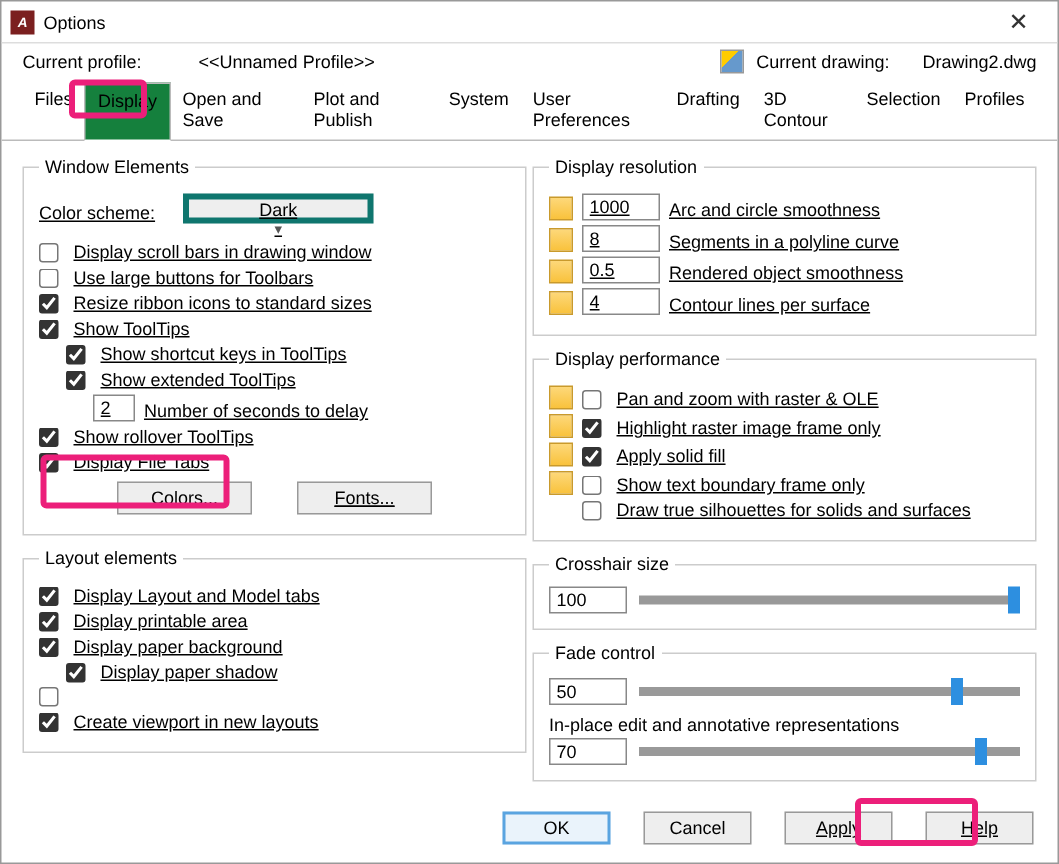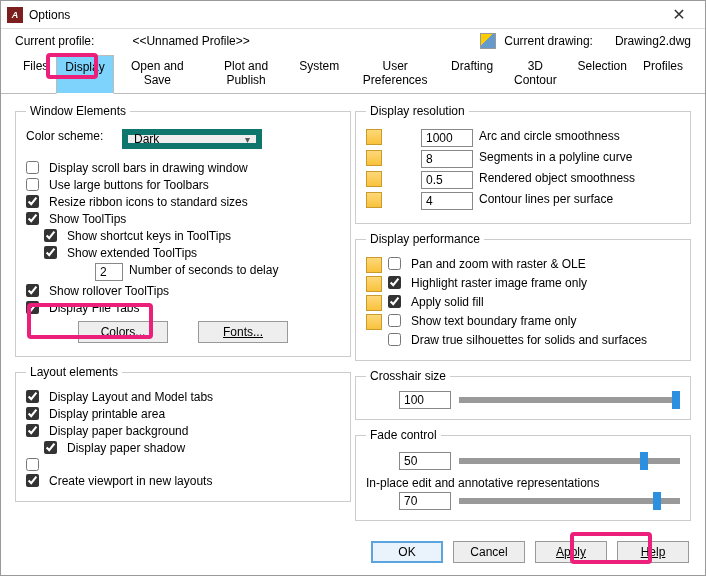--- a/index.html
+++ b/index.html
@@ -50,27 +50,26 @@
     display:flex;
     padding:0 14px;
     gap:0;
     border-bottom:1px solid #bbb;
     position:relative;
   }
   .tab {
     padding:4px 8px 6px 8px;
     cursor:default;
     position:relative;
-    text-align:center;
   }
   .tab.active {
     border:1px solid #bbb;
     border-bottom:1px solid #fff;
     margin-bottom:-1px;
-    background:#7dd3fc;
+    background:#15803d;
   }
   .highlight-box {
     border:4px solid #ec1f7a;
     border-radius:4px;
     position:absolute;
     pointer-events:none;
     z-index:50;
   }
   
   .content {
@@ -78,53 +77,53 @@
     padding:10px 14px 0 14px;
     gap:4px;
   }
   .col { flex:1; min-width:0; }
   fieldset {
     border:1px solid #ccc;
     margin:0 0 8px 0;
     padding:8px 10px 10px 10px;
   }
   legend { padding:0 4px; }
-  .row { display:flex; align-items:flex-start; gap:6px; margin:3px 0; }
+  .row { display:flex; align-items:flex-end; gap:6px; margin:3px 0;text-decoration:underline; }
   .row.indent1 { margin-left:18px; }
   .row.indent2 { margin-left:36px; }
   input[type=checkbox] {
     width:13px; height:13px; margin:0 4px 0 0;
     accent-color:#333;
   }
   .select {
-    border:6px solid #0f766e;
+    border:4px solid #0f766e;
     background:#eee;
-    height:20px; width:140px;
+    height:20px; width:127px;
     display:flex; align-items:center; justify-content:space-between;
     padding:0 6px;
+    flex-direction:column;
   }
   .chev { font-size:10px; color:#555; }
   .btn {
     border:1px solid #999;
     background:#eee;
     height:22px;
     min-width:72px;
     padding:0 10px;
     display:inline-flex; align-items:center; justify-content:center;
     cursor:default;
     font-family:inherit; font-size:12px;
   }
   .btn.default { border:2px solid #5aa4e0; background:#eaf3fb; }
   .num-input {
     border:1px solid #888;
     height:18px;
     padding:1px 4px;
     font-family:inherit; font-size:12px;
     background:#fff;
-    margin-left:33px;
   }
   .num-input.sm { width:52px; }
   .num-input.xs { width:28px; }
   .dr-icon {
     width:16px; height:16px;
     background:linear-gradient(#fdd87a,#f9c23c);
     border:1px solid #c99a2c;
     display:inline-block;
   }
   .slider-wrap { display:flex; align-items:center; gap:8px; }
@@ -136,21 +135,21 @@
   }
   .slider .thumb {
     position:absolute; top:-6px;
     width:8px; height:18px;
     background:#2d8fe0;
   }
   
   .bottom-bar {
     position:absolute;
     bottom:12px; right:16px;
-    display:flex; gap:10px; align-items:flex-start;
+    display:flex; gap:22px; align-items:flex-start;
   }
   .und { text-decoration:underline; }
 </style>
 </head>
 <body>
 
 <div class="titlebar">
   <span class="app-icon">A</span>
   <span class="title">Options</span>
   <span class="close-x">✕</span>

